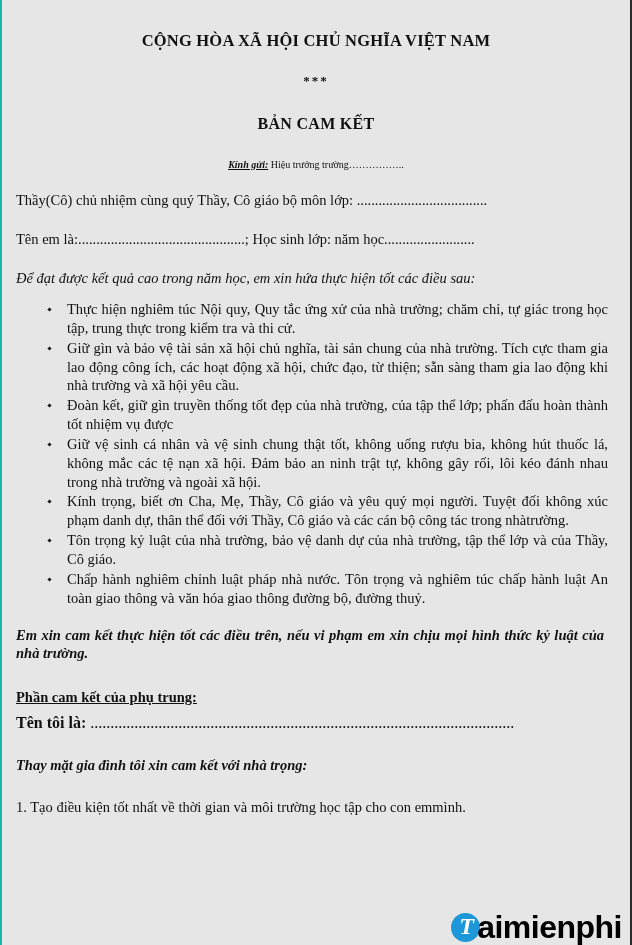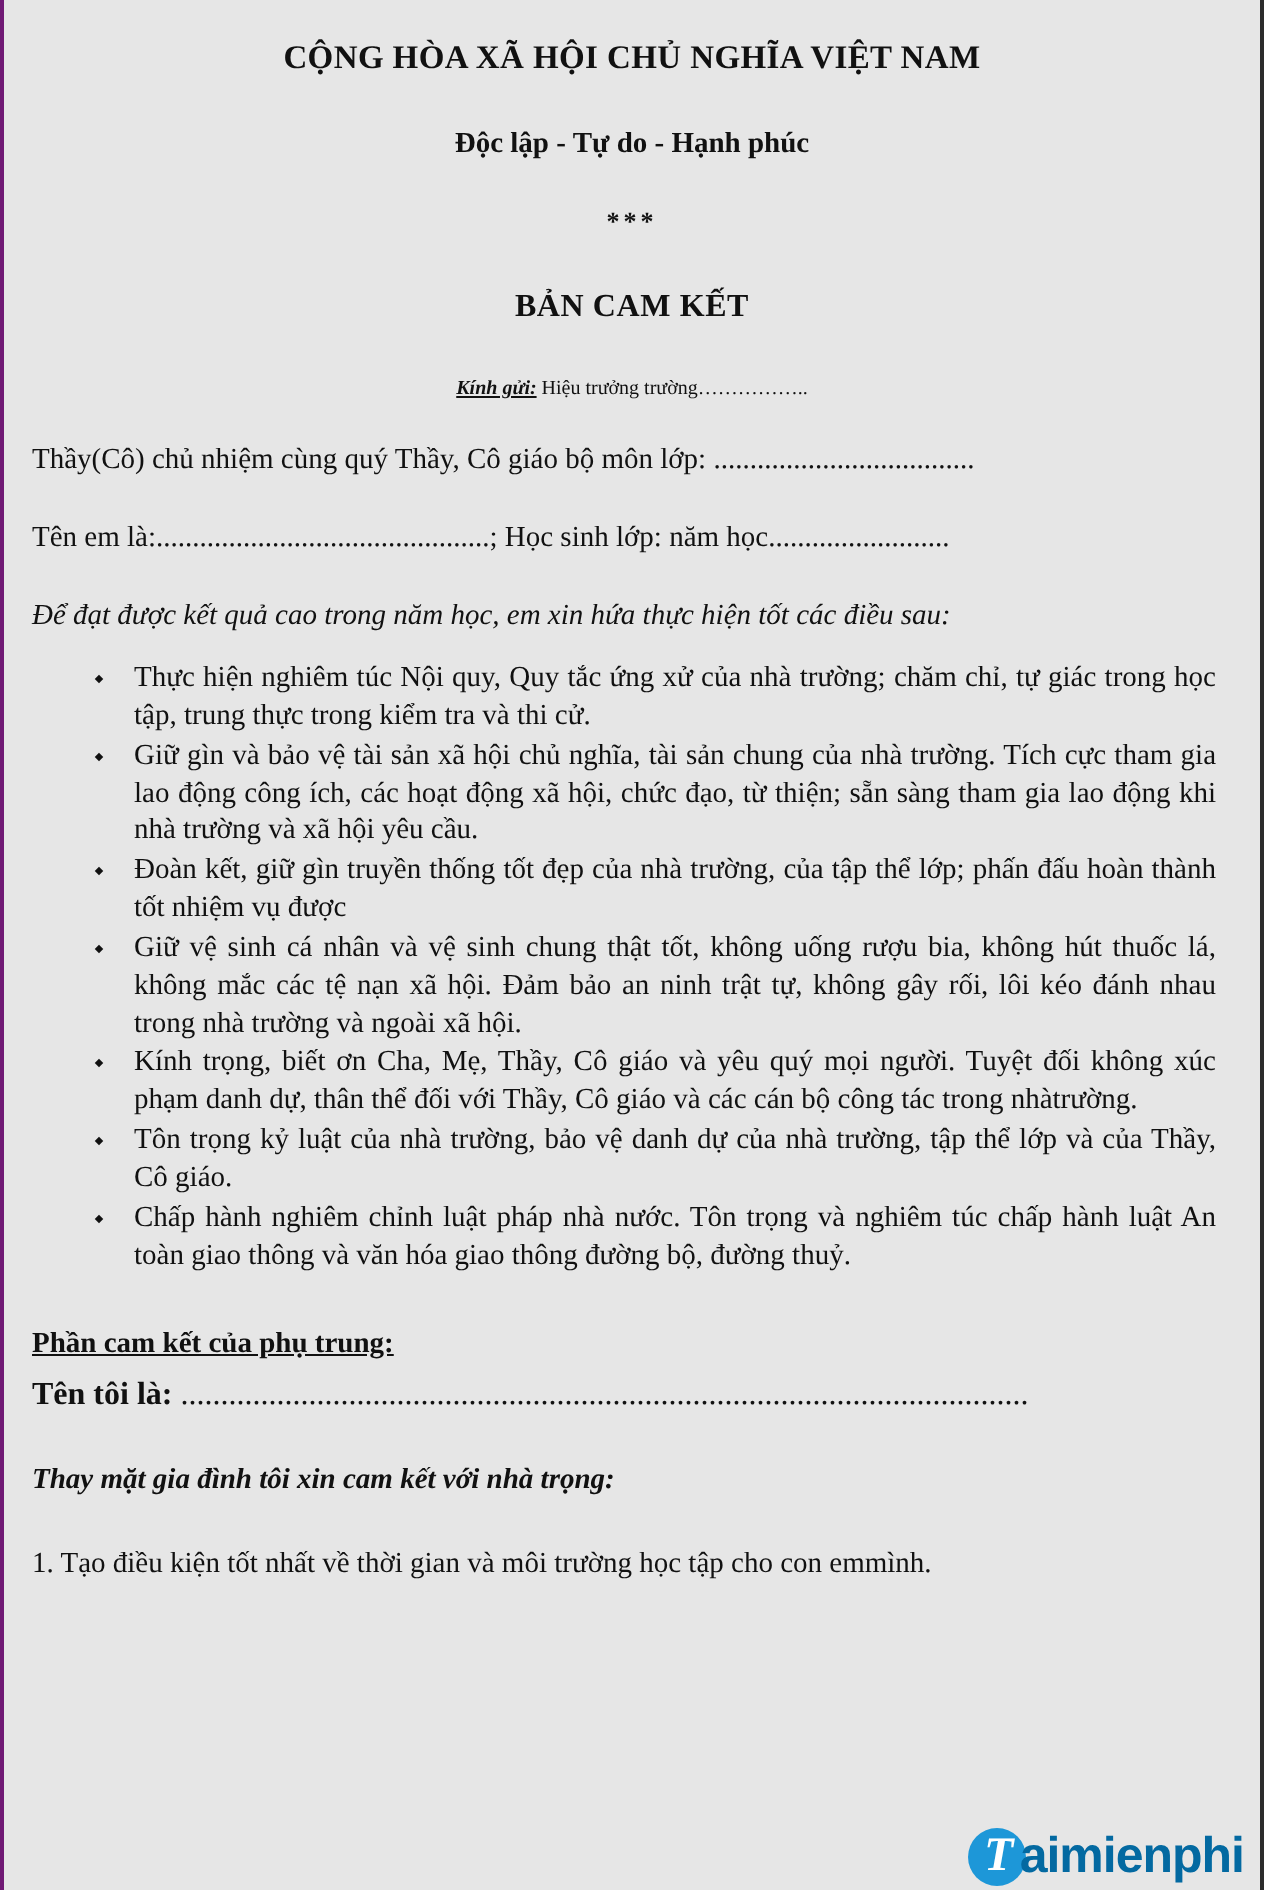--- a/index.html
+++ b/index.html
@@ -13,23 +13,23 @@
     font-family: "Liberation Serif", "DejaVu Serif", serif;
     color: #111111;
     overflow: hidden;
   }
   .page {
     position: relative;
     box-sizing: border-box;
     width: 632px;
     height: 945px;
     background: #e6e6e6;
-    border-left: 2px solid #701a75;
+    border-left: 2px solid #14b8a6;
     border-right: 2px solid #2b2b2b;
-    padding: 10px 14px 0 14px;
+    padding: 22px 14px 0 14px;
   }
   .center { text-align: center; }
   .title-main {
     font-size: 16.5px;
     font-weight: bold;
     letter-spacing: 0.2px;
     margin: 9px 0 0 0;
     line-height: 1.2;
   }
   .subtitle {
@@ -154,23 +154,23 @@
     font-family: "Liberation Serif", serif;
     font-size: 24px;
     font-weight: bold;
     font-style: italic;
     line-height: 1;
     position: relative;
     top: -1px;
     left: 1px;
   }
   .wm-text {
-    color: #0369a1;
+    color: #000000;
     font-family: "Liberation Sans", sans-serif;
-    font-size: 25px;
+    font-size: 32px;
     font-weight: bold;
     letter-spacing: -0.5px;
     line-height: 1;
   }
   .wm-vn {
     position: absolute;
     right: 0;
     bottom: -13px;
     color: #4aa832;
     font-family: "Liberation Sans", sans-serif;
@@ -179,21 +179,20 @@
     line-height: 1;
   }
 </style>
 </head>
 <body>
 
 <div class="page">
 
   <div class="title-main center">CỘNG HÒA XÃ HỘI CHỦ NGHĨA VIỆT NAM</div>
 
-  <div class="subtitle center">Độc lập - Tự do - Hạnh phúc</div>
 
   <div class="stars center">***</div>
 
   <div class="doc-title center">BẢN CAM KẾT</div>
 
   <div class="recipient-line">
     <span class="recipient-label">Kính gửi:</span>
     <span>Hiệu trưởng trường……………..</span>
   </div>
 
@@ -206,20 +205,21 @@
   <ul class="pledges">
     <li>Thực hiện nghiêm túc Nội quy, Quy tắc ứng xử của nhà trường; chăm chỉ, tự giác trong học tập, trung thực trong kiểm tra và thi cử.</li>
     <li>Giữ gìn và bảo vệ tài sản xã hội chủ nghĩa, tài sản chung của nhà trường. Tích cực tham gia lao động công ích, các hoạt động xã hội, chức đạo, từ thiện; sẵn sàng tham gia lao động khi nhà trường và xã hội yêu cầu.</li>
     <li>Đoàn kết, giữ gìn truyền thống tốt đẹp của nhà trường, của tập thể lớp; phấn đấu hoàn thành tốt nhiệm vụ được</li>
     <li>Giữ vệ sinh cá nhân và vệ sinh chung thật tốt, không uống rượu bia, không hút thuốc lá, không mắc các tệ nạn xã hội. Đảm bảo an ninh trật tự, không gây rối, lôi kéo đánh nhau trong nhà trường và ngoài xã hội.</li>
     <li>Kính trọng, biết ơn Cha, Mẹ, Thầy, Cô giáo và yêu quý mọi người. Tuyệt đối không xúc phạm danh dự, thân thể đối với Thầy, Cô giáo và các cán bộ công tác trong nhàtrường.</li>
     <li>Tôn trọng kỷ luật của nhà trường, bảo vệ danh dự của nhà trường, tập thể lớp và của Thầy, Cô giáo.</li>
     <li>Chấp hành nghiêm chỉnh luật pháp nhà nước. Tôn trọng và nghiêm túc chấp hành luật An toàn giao thông và văn hóa giao thông đường bộ, đường thuỷ.</li>
   </ul>
 
+  <div class="closing">Em xin cam kết thực hiện tốt các điều trên, nếu vi phạm em xin chịu mọi hình thức kỷ luật của nhà trường.</div>
 
   <div class="section-heading">Phần cam kết của phụ trung:</div>
 
   <div class="name-line">
     <span class="lbl">Tên tôi là:</span><span> ..........................................................................................................</span>
   </div>
 
   <div class="behalf">Thay mặt gia đình tôi xin cam kết với nhà trọng:</div>
 
   <div class="numbered">1. Tạo điều kiện tốt nhất về thời gian và môi trường học tập cho con emmình.</div>

